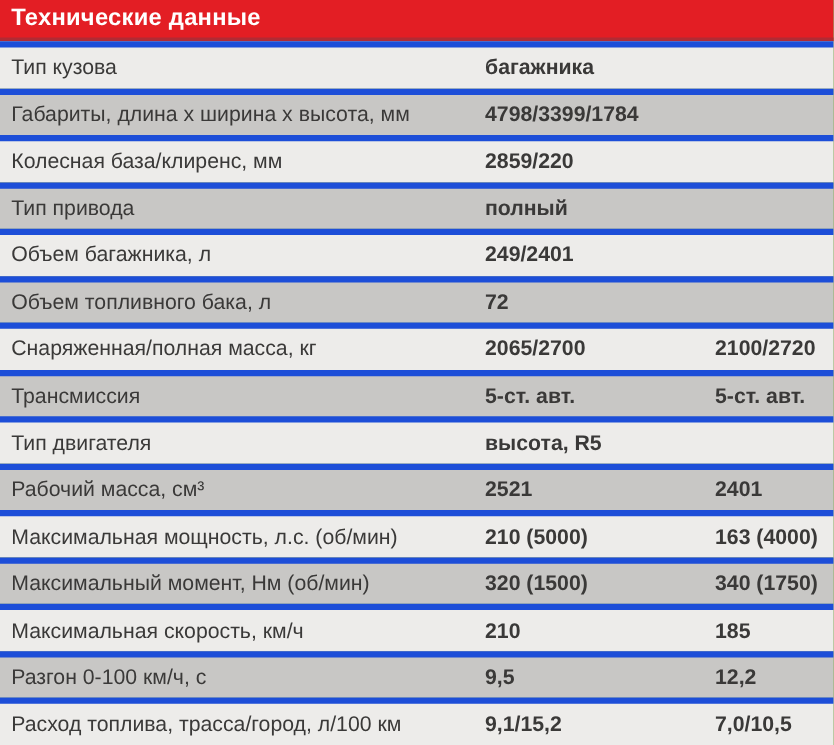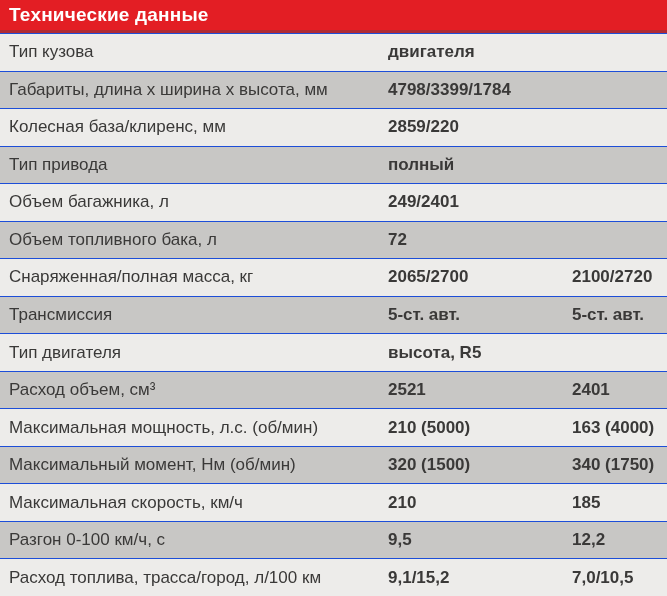--- a/index.html
+++ b/index.html
@@ -34,21 +34,21 @@
   .rows {
     flex: 1 1 auto;
     display: flex;
     flex-direction: column;
   }
   .row {
     flex: 1 1 0;
     display: grid;
     grid-template-columns: 388px 184px 1fr;
     align-items: center;
-    border-top: 1px solid #1d4ed8;
+    border-top: 5px solid #1d4ed8;
   }
   .row.light { background: #edecea; }
   .row.dark  { background: #c8c7c5; }
   .cell {
     font-size: 17px;
     color: #3a3938;
     white-space: nowrap;
     overflow: hidden;
   }
   .cell.label { padding-left: 9px; font-weight: normal; }
@@ -57,21 +57,21 @@
 </head>
 <body>
 
 <div class="spec-table">
   <div class="title-bar">
     <span class="title">Технические данные</span>
   </div>
   <div class="rows">
       <div class="row light">
         <div class="cell label">Тип кузова</div>
-        <div class="cell value">двигателя</div>
+        <div class="cell value">багажника</div>
         <div class="cell value"></div>
       </div>
       <div class="row dark">
         <div class="cell label">Габариты, длина х ширина х высота, мм</div>
         <div class="cell value">4798/3399/1784</div>
         <div class="cell value"></div>
       </div>
       <div class="row light">
         <div class="cell label">Колесная база/клиренс, мм</div>
         <div class="cell value">2859/220</div>
@@ -100,21 +100,21 @@
       <div class="row dark">
         <div class="cell label">Трансмиссия</div>
         <div class="cell value">5-ст. авт.</div>
         <div class="cell value">5-ст. авт.</div>
       </div>
       <div class="row light">
         <div class="cell label">Тип двигателя</div>
         <div class="cell value">высота, R5</div>
       </div>
       <div class="row dark">
-        <div class="cell label">Расход объем, см³</div>
+        <div class="cell label">Рабочий масса, см³</div>
         <div class="cell value">2521</div>
         <div class="cell value">2401</div>
       </div>
       <div class="row light">
         <div class="cell label">Максимальная мощность, л.с. (об/мин)</div>
         <div class="cell value">210 (5000)</div>
         <div class="cell value">163 (4000)</div>
       </div>
       <div class="row dark">
         <div class="cell label">Максимальный момент, Нм (об/мин)</div>

